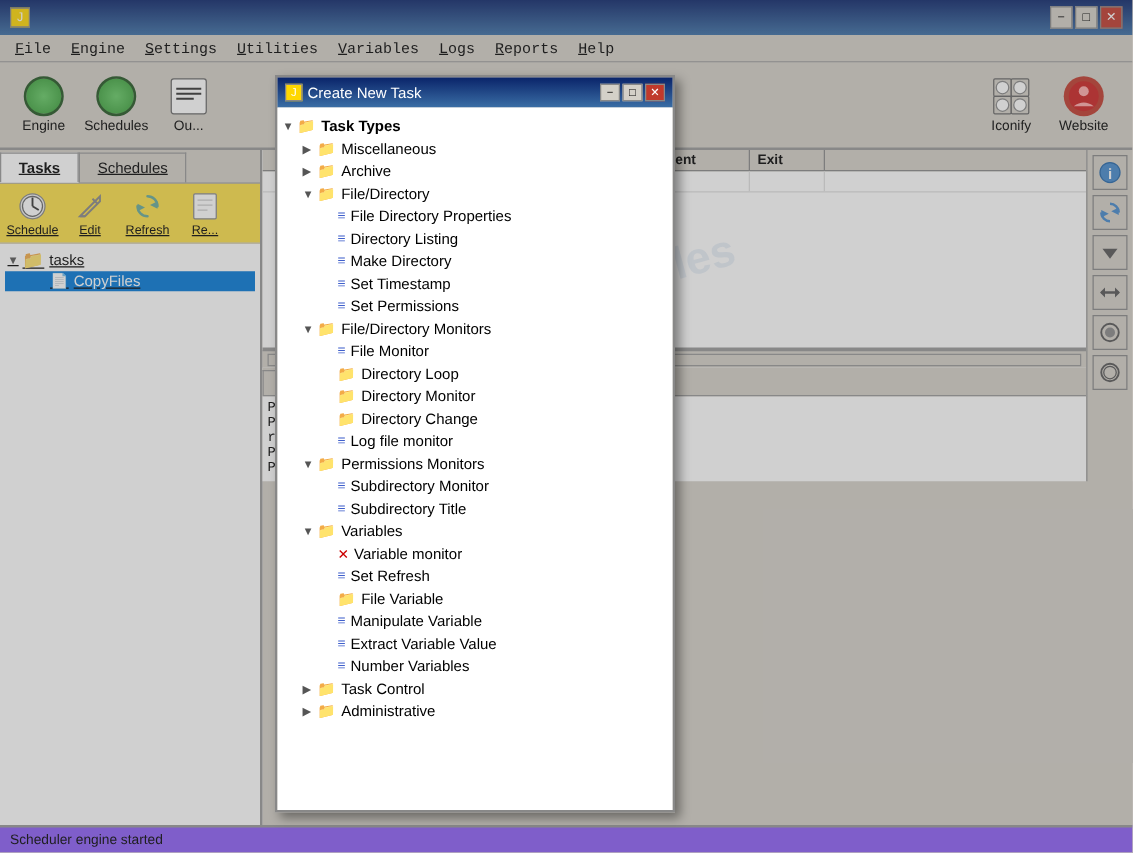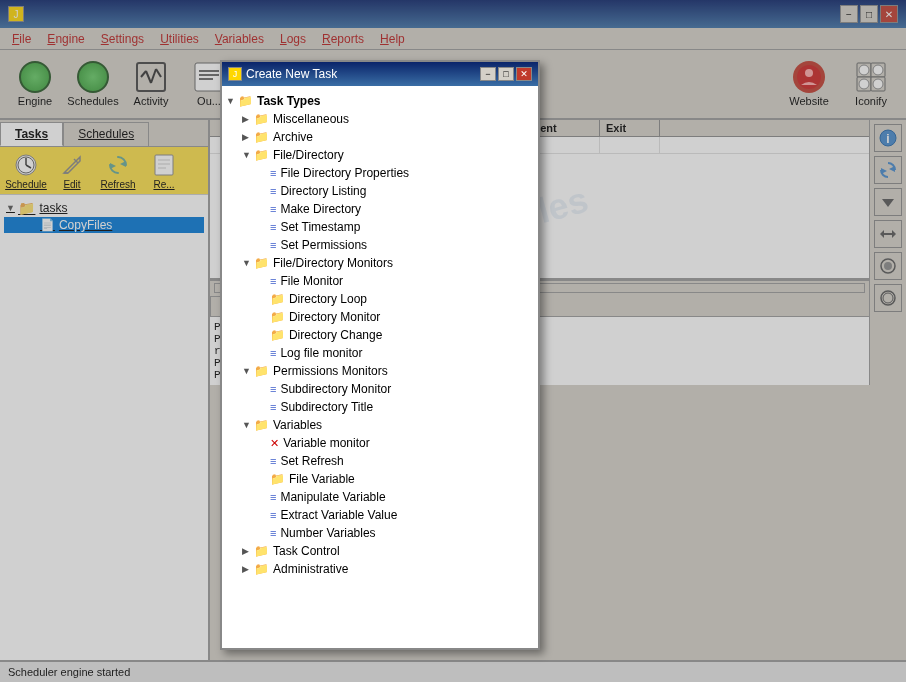--- a/index.html
+++ b/index.html
@@ -69,21 +69,22 @@
       height: 22px;
       display: flex;
       align-items: center;
       padding: 0 4px;
       border-bottom: 1px solid #999;
     }
     .menu-item {
       padding: 2px 8px;
       font-size: 12px;
       cursor: pointer;
-      color: #b91c1c;
+      color: #000000;
+      font-family: Liberation Mono, monospace;
     }
     .menu-item span { text-decoration: underline; }
 
     
     .toolbar {
       background: #d4d0c8;
       height: 70px;
       display: flex;
       align-items: center;
       padding: 4px 8px;
@@ -276,21 +277,21 @@
       flex: 1;
       overflow-y: auto;
       padding: 4px;
       font-size: 11px;
       font-family: 'Courier New', monospace;
     }
 
     
     .status-bar {
       height: 22px;
-      background: #e5e5e5;
+      background: #8b5cf6;
       border-top: 2px solid #999;
       display: flex;
       align-items: center;
       padding: 0 8px;
       font-size: 11px;
     }
 
     
     .modal-overlay {
       position: absolute;
@@ -435,67 +436,55 @@
   </div>
   <div class="toolbar-btn">
     <div class="toolbar-btn-icon">
       <div class="icon-schedules"></div>
     </div>
     <span class="toolbar-btn-label">Schedules</span>
   </div>
   <div class="toolbar-btn">
     <div class="toolbar-btn-icon">
       <svg width="32" height="32" viewBox="0 0 32 32">
-        <rect x="2" y="2" width="28" height="28" rx="2" fill="none" stroke="#444" stroke-width="2"></rect>
-        <line x1="6" y1="16" x2="11" y2="10" stroke="#333" stroke-width="2"></line>
-        <line x1="11" y1="10" x2="16" y2="22" stroke="#333" stroke-width="2"></line>
-        <line x1="16" y1="22" x2="21" y2="8" stroke="#333" stroke-width="2"></line>
-        <line x1="21" y1="8" x2="26" y2="16" stroke="#333" stroke-width="2"></line>
-      </svg>
-    </div>
-    <span class="toolbar-btn-label">Activity</span>
-  </div>
-  <div class="toolbar-btn">
-    <div class="toolbar-btn-icon">
-      <svg width="32" height="32" viewBox="0 0 32 32">
         <rect x="2" y="2" width="28" height="28" rx="2" fill="white" stroke="#666" stroke-width="1"></rect>
         <line x1="6" y1="10" x2="26" y2="10" stroke="#333" stroke-width="1.5"></line>
         <line x1="6" y1="14" x2="26" y2="14" stroke="#333" stroke-width="1.5"></line>
         <line x1="6" y1="18" x2="20" y2="18" stroke="#333" stroke-width="1.5"></line>
       </svg>
     </div>
     <span class="toolbar-btn-label">Ou...</span>
   </div>
   <div style="flex:1"></div>
-  <div class="toolbar-btn" style="margin-right:4px">
-    <div class="toolbar-btn-icon">
-      <div class="icon-website">
-        <svg width="28" height="28" viewBox="0 0 28 28">
-          <circle cx="14" cy="14" r="12" fill="#cc2020"></circle>
-          <circle cx="14" cy="10" r="4" fill="#ffaaaa"></circle>
-          <path d="M6 22 Q14 16 22 22" fill="#ffaaaa"></path>
-        </svg>
-      </div>
-    </div>
-    <span class="toolbar-btn-label">Website</span>
-  </div>
   <div class="toolbar-btn">
     <div class="toolbar-btn-icon">
       <svg width="32" height="32" viewBox="0 0 32 32">
         <rect x="2" y="2" width="14" height="14" rx="1" fill="#d4d0c8" stroke="#666" stroke-width="1"></rect>
         <rect x="16" y="2" width="14" height="14" rx="1" fill="#d4d0c8" stroke="#666" stroke-width="1"></rect>
         <rect x="2" y="16" width="14" height="14" rx="1" fill="#d4d0c8" stroke="#666" stroke-width="1"></rect>
         <rect x="16" y="16" width="14" height="14" rx="1" fill="#d4d0c8" stroke="#666" stroke-width="1"></rect>
         <circle cx="9" cy="9" r="5" fill="white" stroke="#888" stroke-width="1"></circle>
         <circle cx="23" cy="9" r="5" fill="white" stroke="#888" stroke-width="1"></circle>
         <circle cx="9" cy="23" r="5" fill="white" stroke="#888" stroke-width="1"></circle>
         <circle cx="23" cy="23" r="5" fill="white" stroke="#888" stroke-width="1"></circle>
       </svg>
     </div>
     <span class="toolbar-btn-label">Iconify</span>
+  </div>
+  <div class="toolbar-btn" style="margin-right:4px">
+    <div class="toolbar-btn-icon">
+      <div class="icon-website">
+        <svg width="28" height="28" viewBox="0 0 28 28">
+          <circle cx="14" cy="14" r="12" fill="#cc2020"></circle>
+          <circle cx="14" cy="10" r="4" fill="#ffaaaa"></circle>
+          <path d="M6 22 Q14 16 22 22" fill="#ffaaaa"></path>
+        </svg>
+      </div>
+    </div>
+    <span class="toolbar-btn-label">Website</span>
   </div>
 </div>
 
 <div class="main-content">
 
   <div class="left-panel">
     <div class="tab-bar">
       <div class="tab active">Tasks</div>
       <div class="tab">Schedules</div>
     </div>

